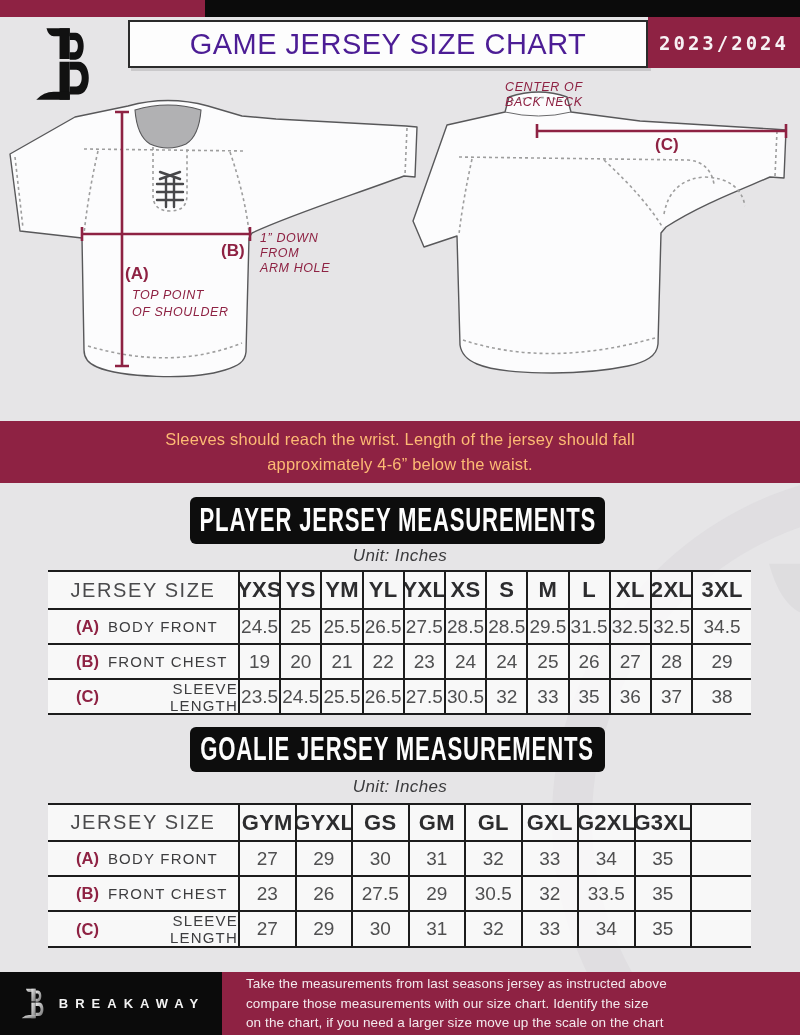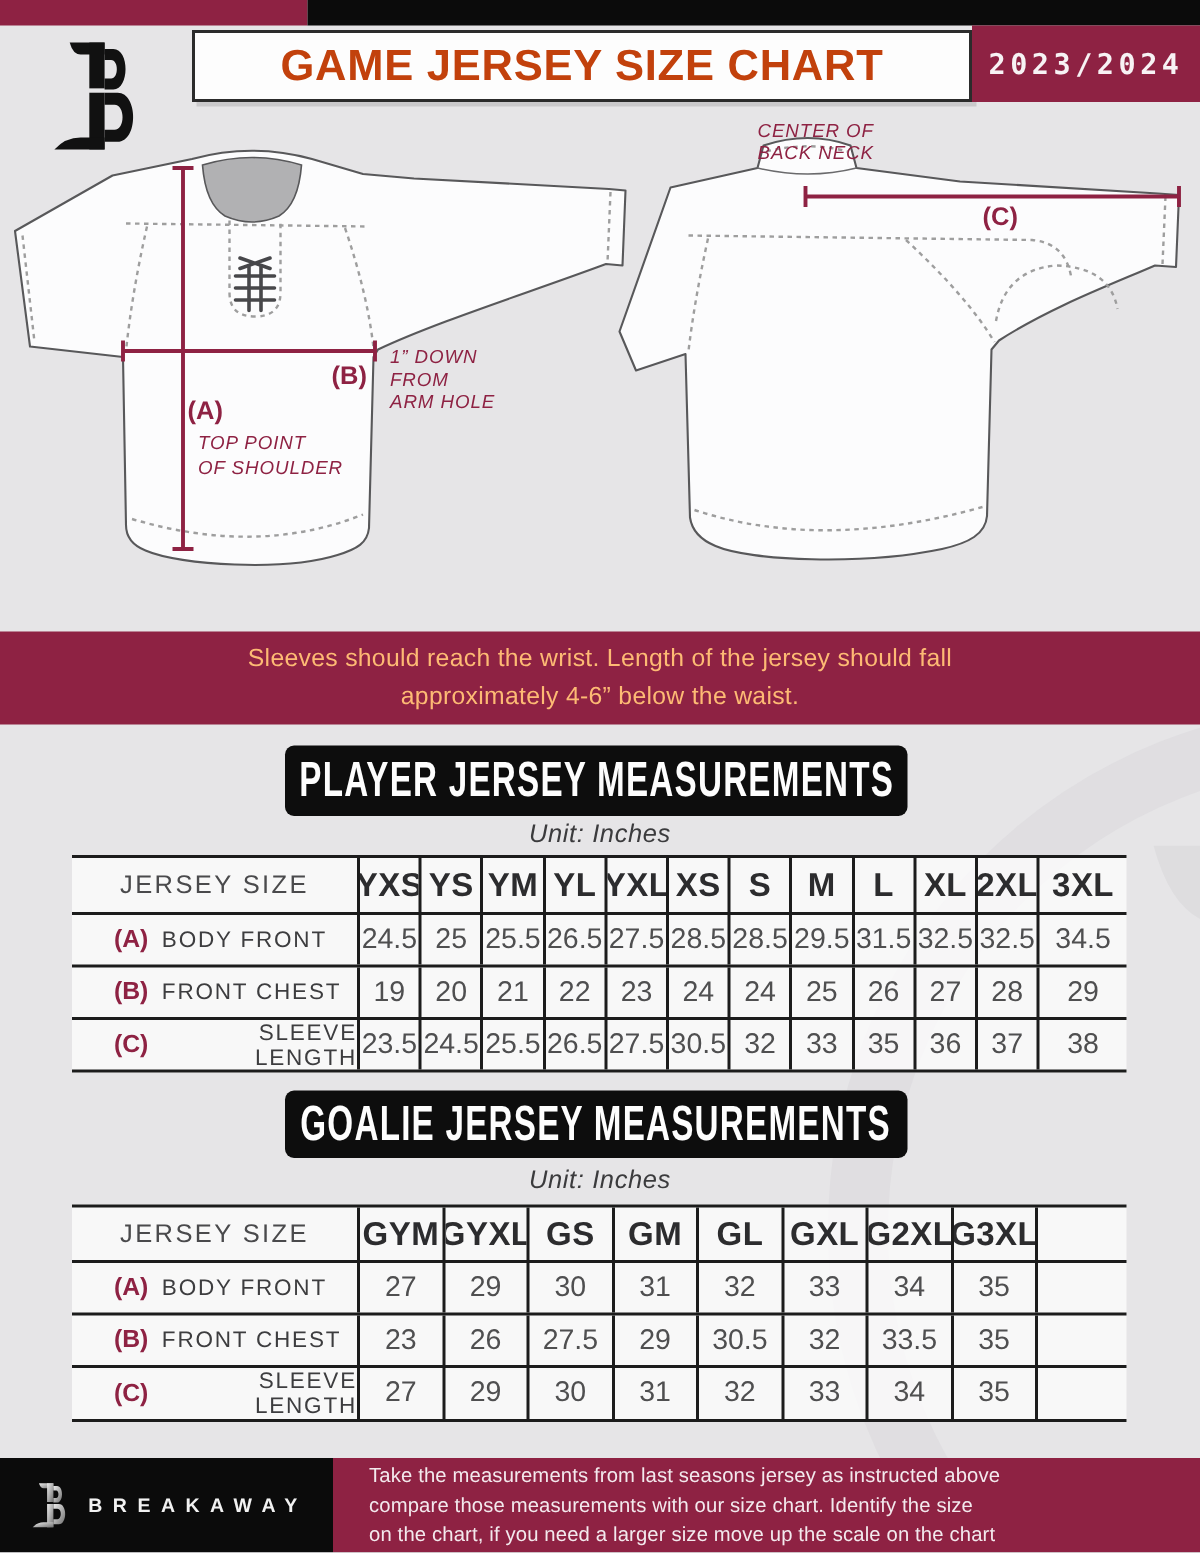--- a/index.html
+++ b/index.html
@@ -12,21 +12,21 @@
   
   .strip{ position:absolute; top:0; height:17px; }
   .strip.maroon{ left:0; width:205px; background:#8E2243; }
   .strip.black{ left:205px; width:595px; background:#0B0B0B; }
   .title-box{
     position:absolute; left:128px; top:20px; width:520px; height:48px;
     background:#FDFDFD; border:2px solid #2B2B2B;
     display:flex; align-items:center; justify-content:center;
     box-shadow:3px 3px 0 rgba(0,0,0,.12);
   }
-  .title-box h1{ font-size:29px; font-weight:bold; color:#c2410c; letter-spacing:.5px; }
+  .title-box h1{ font-size:29px; font-weight:normal; color:#4c1d95; letter-spacing:.5px; }
   .season-box{
     position:absolute; left:648px; top:17px; width:152px; height:51px;
     background:#8E2243; display:flex; align-items:center; justify-content:center;
   }
   .season-box span{
     color:#F7F2F4; font-family:"DejaVu Sans Mono", monospace;
     font-weight:bold; font-size:19px; letter-spacing:3px;
   }
   .logo-header{ position:absolute; left:24px; top:24px; }
   
@@ -69,21 +69,21 @@
     background:rgba(255,255,255,.72); border-top:2.5px solid #1C1C1C;
   }
   .size-table.player{ top:570px; }
   .size-table.goalie{ top:803px; }
   .trow{ display:grid; border-bottom:2.5px solid #1C1C1C; }
   .size-table.player .trow{ grid-template-columns:190px repeat(11,41.2px) 1fr; }
   .size-table.goalie .trow{ grid-template-columns:190px repeat(8,56.5px) 1fr; }
   .cell{ display:flex; align-items:center; justify-content:center; overflow:hidden; }
   .cell + .cell{ border-left:2px solid #1C1C1C; }
   .cell.noline{ border-left:none; }
-  .size-head{ font-size:17px; letter-spacing:1.6px; color:#4A4A4C; }
+  .size-head{ font-size:20px; letter-spacing:1.6px; color:#4A4A4C; }
   .colhead{ font-weight:bold; font-size:22px; color:#2C2C2E; letter-spacing:.3px; }
   .val{ font-size:19px; color:#4F4F50; }
   .rowlabel{ justify-content:flex-start; padding-left:28px; }
   .rowlabel .key{ color:#8E2243; font-weight:bold; font-size:16.5px; margin-right:9px; }
   .rowlabel .lbl{ font-size:15px; letter-spacing:1.2px; color:#3D3D3F; font-weight:500;text-align:right; }
   
   .wm-ring{
     position:absolute; left:552px; top:470px; width:700px; height:700px;
     border:40px solid #D9D8DB; border-radius:50%; opacity:.5; z-index:1;
   }

